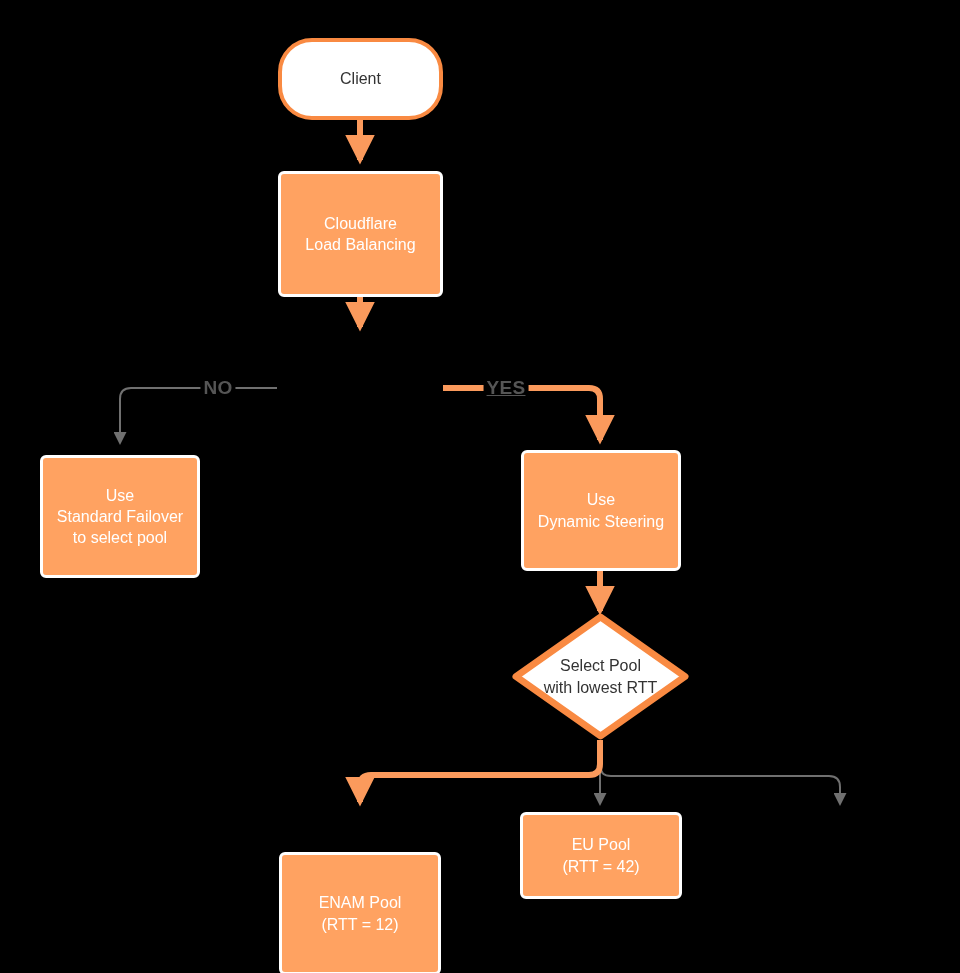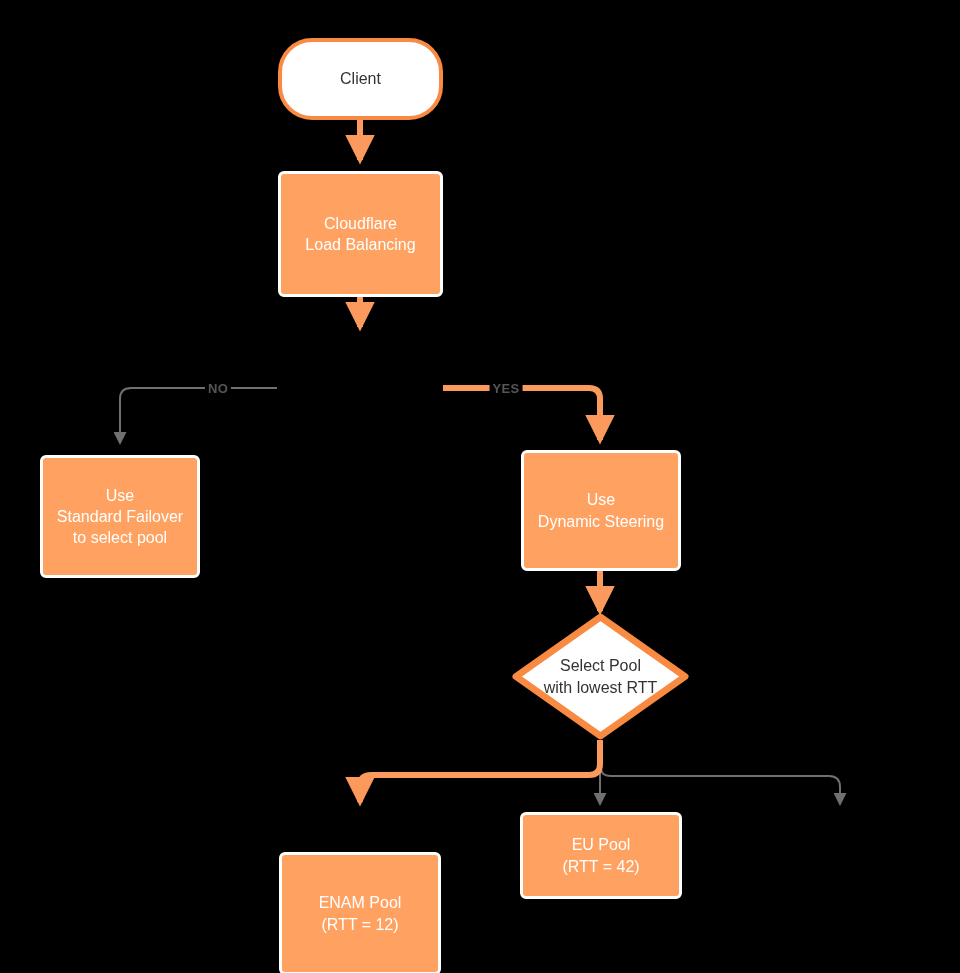--- a/index.html
+++ b/index.html
@@ -66,21 +66,21 @@
     position: relative;
     z-index: 1;
     white-space: nowrap;
   }
   .lbl {
     display: block;
     white-space: nowrap;
   }
   .edge-label {
     position: absolute;
-    font-size: 13px;
+    font-size: 19px;
     font-weight: bold;
     color: #555555;
     letter-spacing: 0.3px;
     z-index: 4;
     transform: translate(-50%, -50%);
     background: #000000;
     padding: 0 3px;
   }
 </style>
 </head>
@@ -109,21 +109,21 @@
     <path d="M 600,571 L 600,611" fill="none" stroke="#fb9a5c" stroke-width="6" marker-end="url(#arrow-orange)"></path>
 
     <path d="M 600,740 L 600,804" fill="none" stroke="#707070" stroke-width="2" marker-end="url(#arrow-gray)"></path>
 
     <path d="M 600,740 L 600,765 Q 600,776 611,776 L 829,776 Q 840,776 840,787 L 840,804" fill="none" stroke="#707070" stroke-width="2" marker-end="url(#arrow-gray)"></path>
 
     <path d="M 600,740 L 600,764 Q 600,775 589,775 L 371,775 Q 360,775 360,786 L 360,802" fill="none" stroke="#fb9a5c" stroke-width="6" stroke-linejoin="round" marker-end="url(#arrow-orange)"></path>
   </svg>
 
   <span class="edge-label" style="left:218px; top:388px;">NO</span>
-  <span class="edge-label" style="left:506px; top:388px;">YES</span>
+  <span class="edge-label" style="left:506px; top:388px;text-decoration:underline;">YES</span>
 
   <div class="node node-stadium" style="left:278px; top:38px; width:165px; height:82px;">
     <div>
       <span class="lbl">Client</span>
     </div>
   </div>
 
   <div class="node node-box" style="left:278px; top:171px; width:165px; height:126px;">
     <div>
       <span class="lbl">Cloudflare</span>

